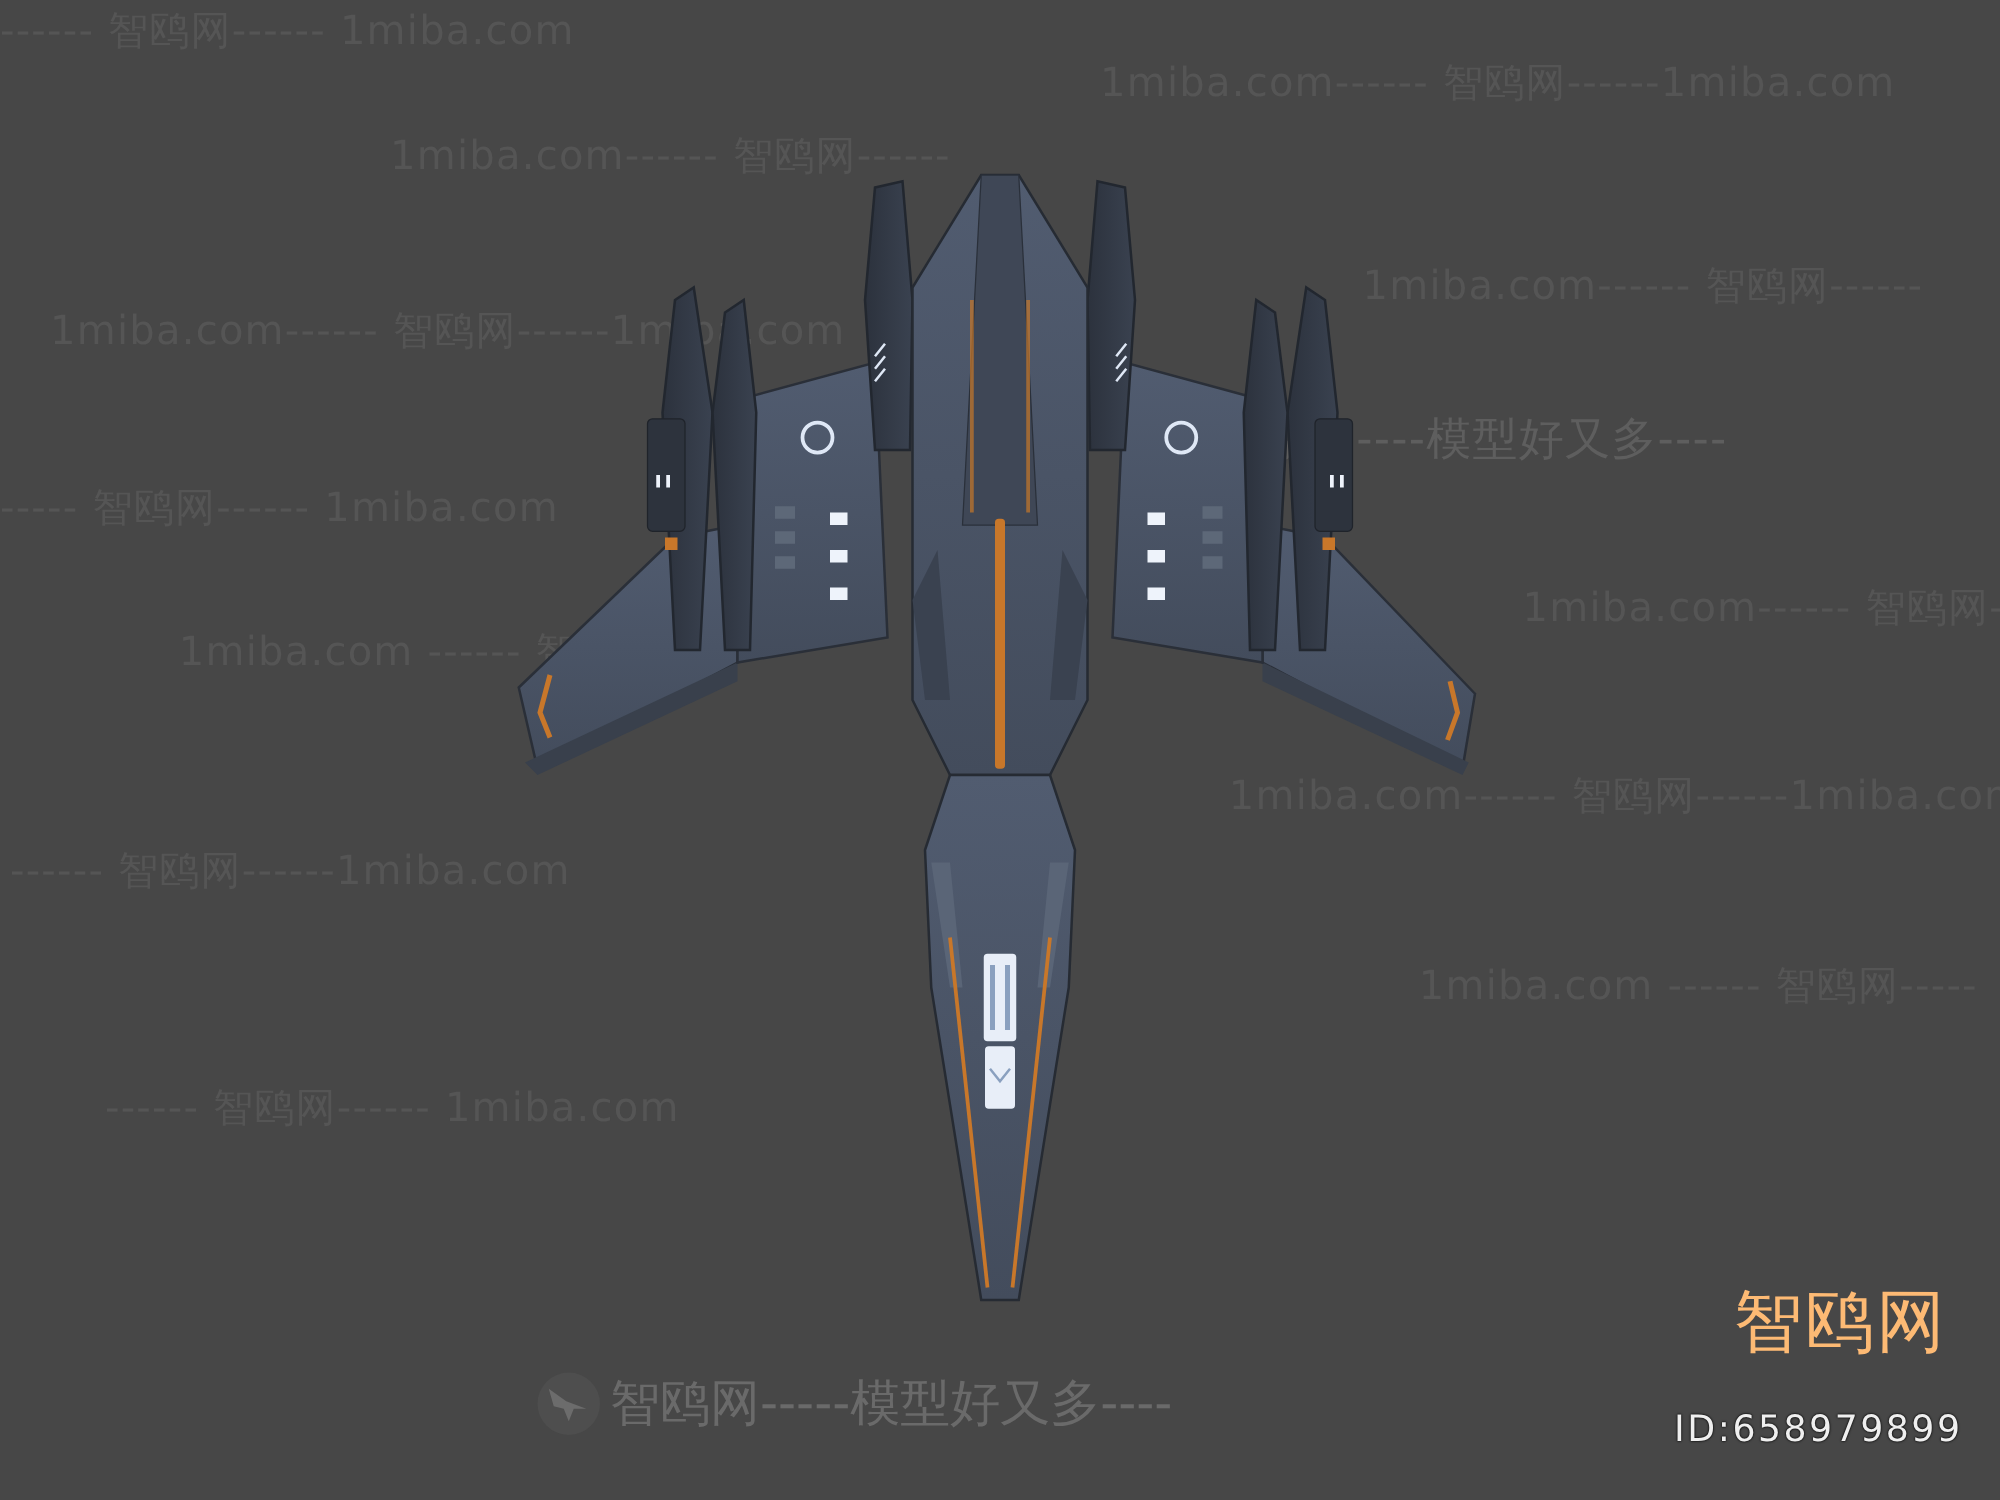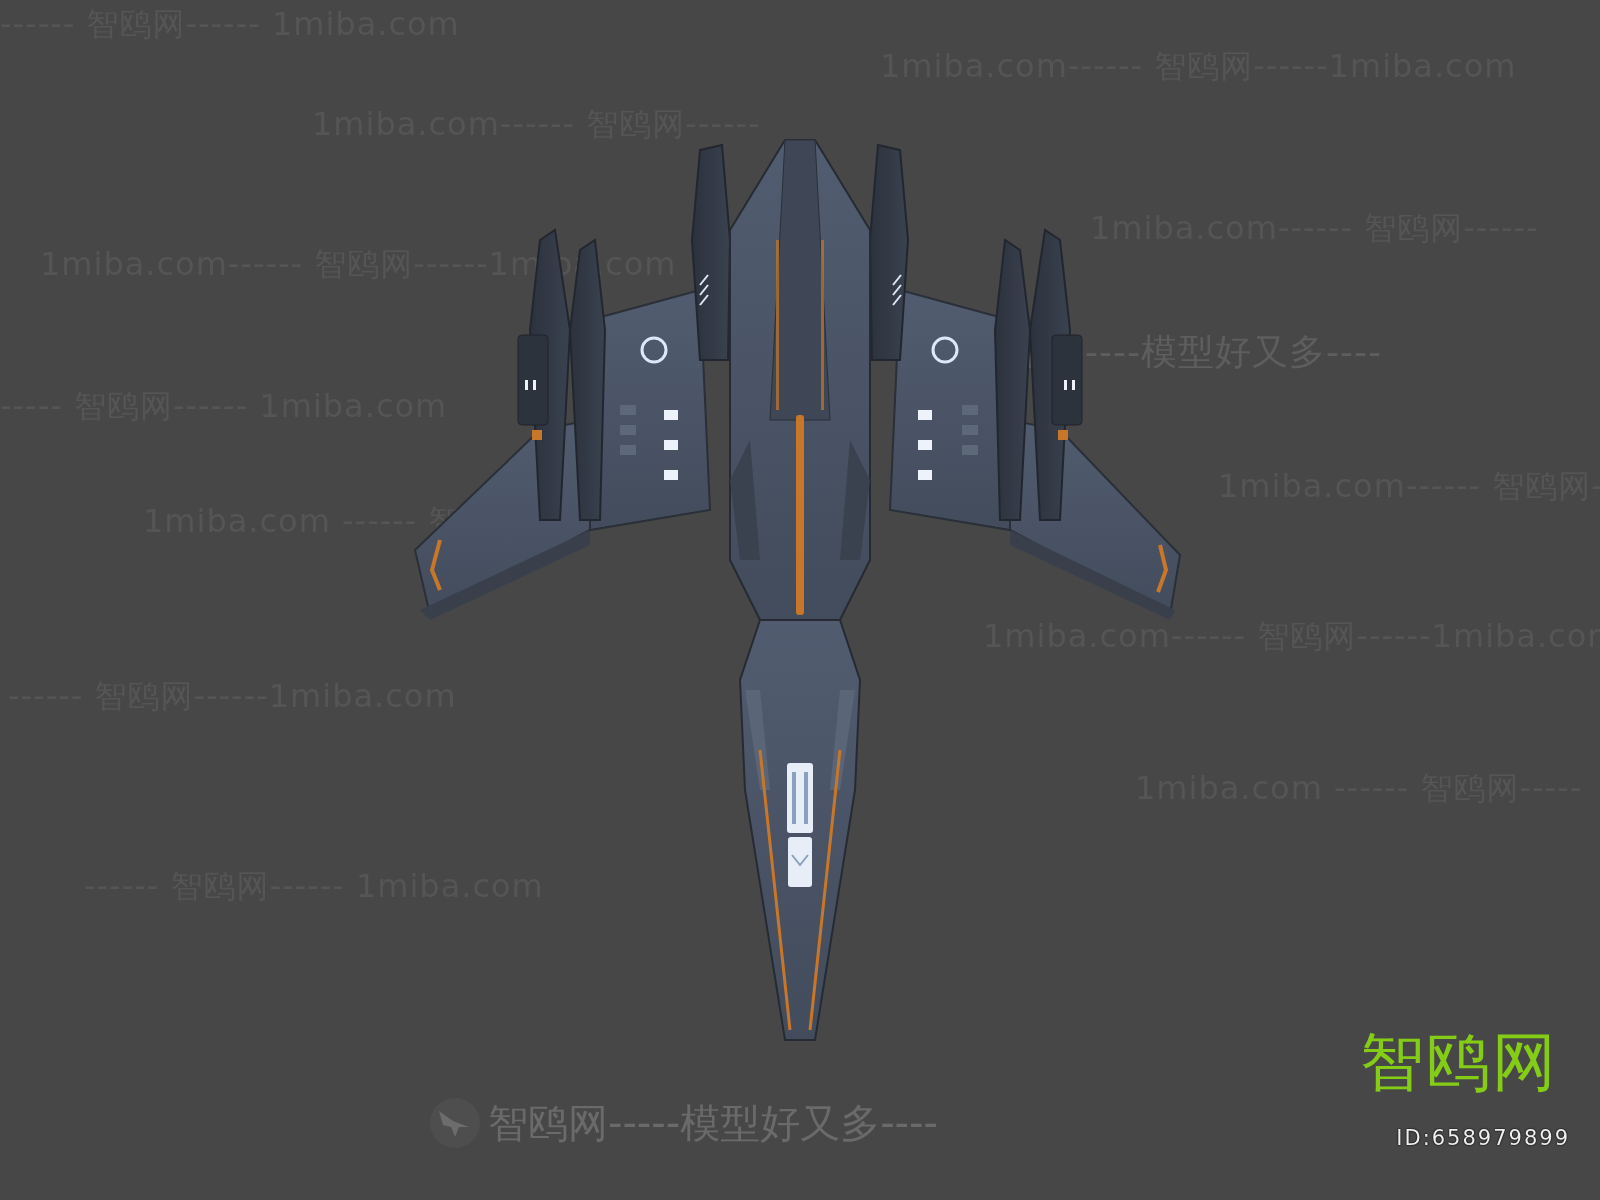--- a/index.html
+++ b/index.html
@@ -13,26 +13,26 @@
     position:absolute;
     white-space:nowrap;
     color:#555555;
     font-size:32px;
     line-height:1;
     letter-spacing:1px;
   }
   .wm-mid { color:#5e5e5e; font-size:36px; }
   .logo-big {
     position:absolute; right:42px; top:1030px;
-    color:#84cc16; font-size:64px; letter-spacing:2px;
+    color:#fdba74; font-size:55px; letter-spacing:2px;
     font-family:"DejaVu Sans", sans-serif; line-height:1;
   }
   .id-line {
     position:absolute; right:30px; top:1126px;
-    color:#efefef; font-size:21px; letter-spacing:2px;
+    color:#efefef; font-size:29px; letter-spacing:2px;
     font-family:"DejaVu Sans", sans-serif;
     text-shadow:0 0 2px #000, 0 0 1px #000;
   }
   .bottom-wm {
     position:absolute; left:430px; top:1098px;
     color:#6a6a6a; font-size:40px; white-space:nowrap; line-height:1;
     display:flex; align-items:center; gap:8px;
   }
   .bird {
     width:50px; height:50px; border-radius:50%;

